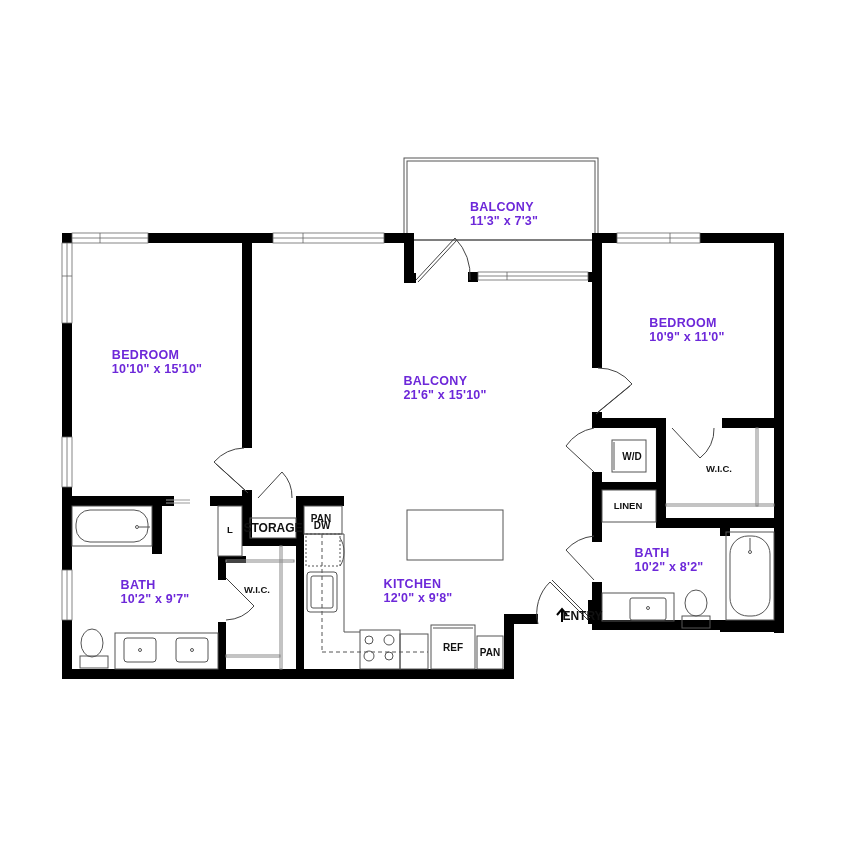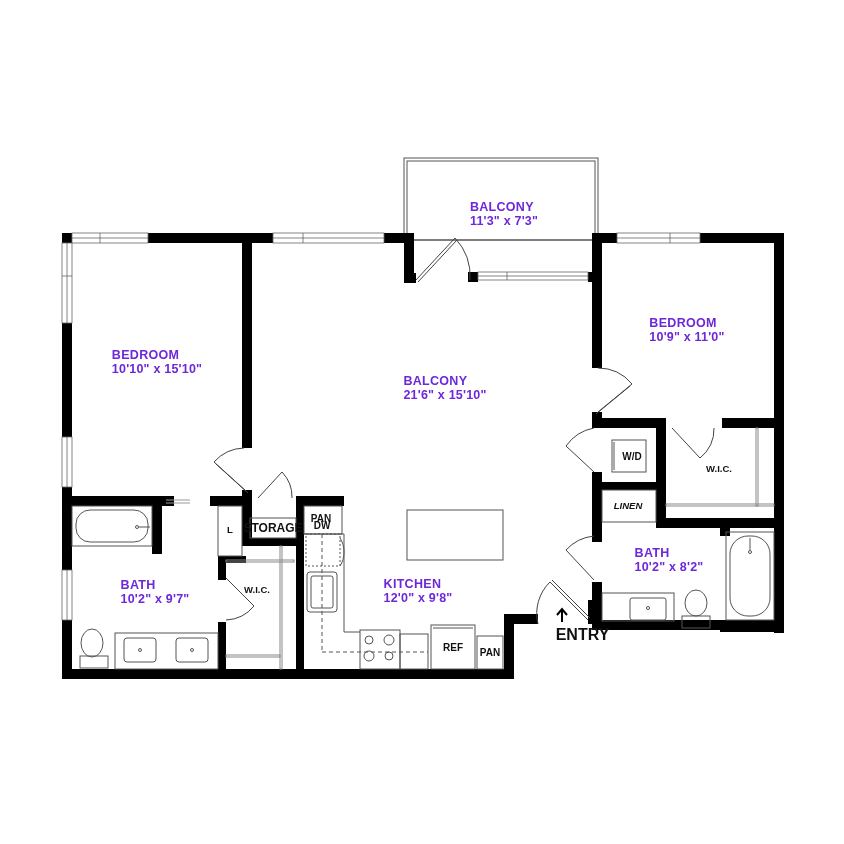--- a/index.html
+++ b/index.html
@@ -221,21 +221,21 @@
   <span class="nm">KITCHEN</span>
   <span class="dm">12'0" x 9'8"</span>
 </div>
 <div class="lbl" style="left:669px;top:560px;">
   <span class="nm">BATH</span>
   <span class="dm">10'2" x 8'2"</span>
 </div>
 
 <div class="small" style="left:632px;top:456px;">W/D</div>
 <div class="small" style="left:719px;top:468px;font-size:9.5px;">W.I.C.</div>
-<div class="small" style="left:628px;top:505px;font-size:9.5px;font-style:italic;">LINEN</div>
+<div class="small" style="left:628px;top:505px;font-size:9.5px;">LINEN</div>
 <div class="small" style="left:257px;top:589px;font-size:9.5px;">W.I.C.</div>
 <div class="small" style="left:230px;top:529px;font-size:9.5px;">L</div>
 <div class="small" style="left:273px;top:528px;font-size:12px;">STORAGE</div>
 <div class="small" style="left:321px;top:518px;">PAN</div>
 <div class="small" style="left:322px;top:525px;">DW</div>
 <div class="small" style="left:453px;top:647px;">REF</div>
 <div class="small" style="left:490px;top:652px;">PAN</div>
-<div class="small" style="left:562px;top:635px;font-size:16px;padding-left:41px;">ENTRY</div>
+<div class="small" style="left:562px;top:616px;font-size:12px;padding-left:41px;">ENTRY</div>
 
 </body></html>

